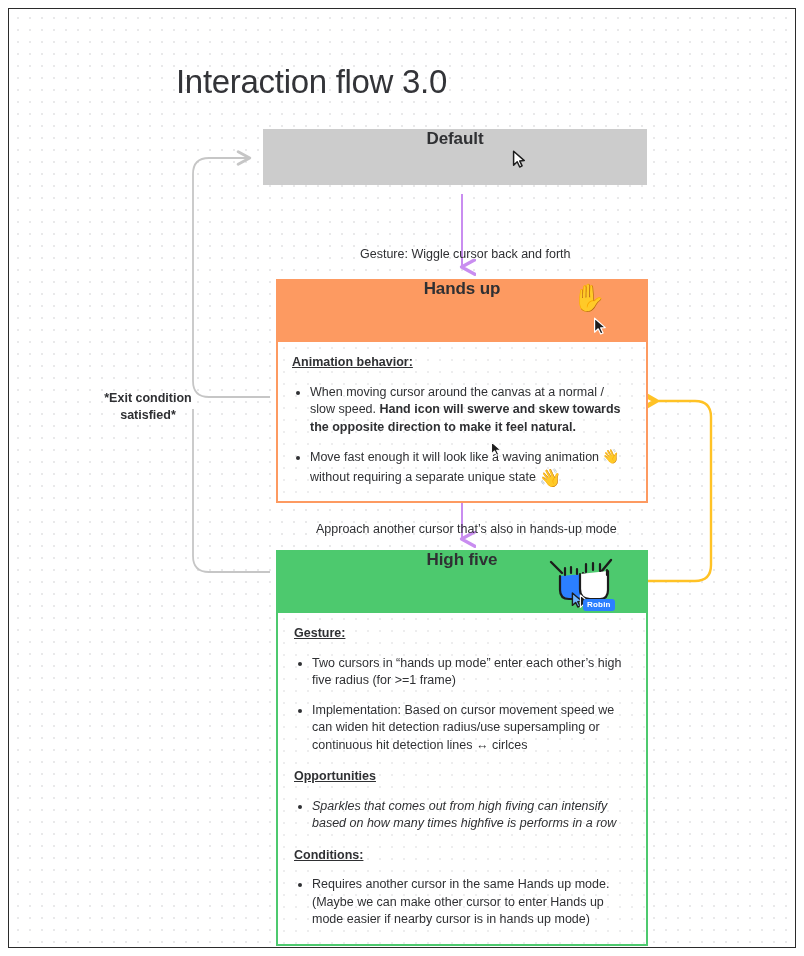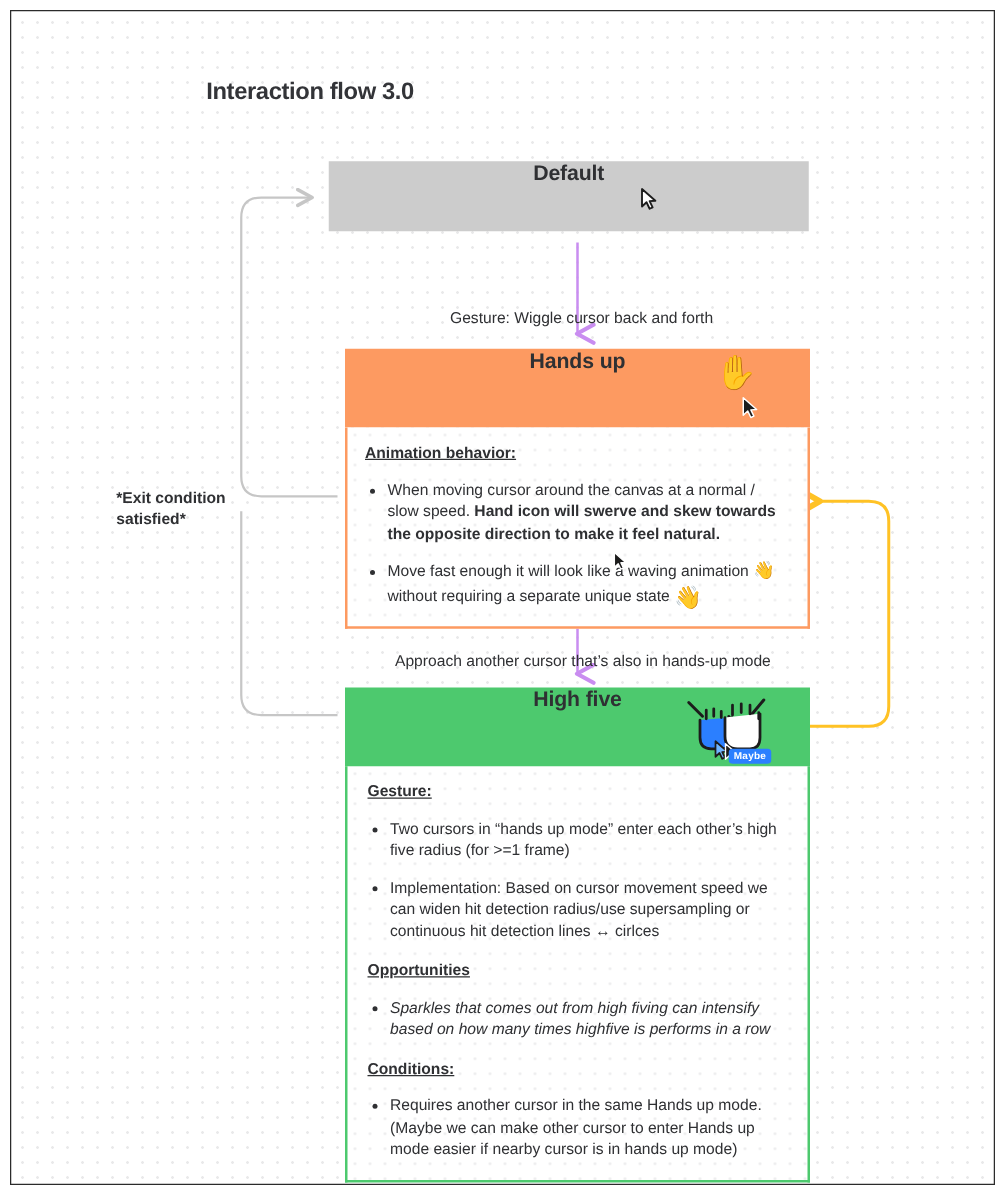--- a/index.html
+++ b/index.html
@@ -18,23 +18,23 @@
     background-size: 12px 12px;
     background-position: 3px 3px;
     border: 1px solid #2b2b2b;
     overflow: hidden;
   }
   #diagram-layer { position: absolute; inset: 0; }
   svg.wires { position: absolute; left: 0; top: 0; width: 788px; height: 940px; pointer-events: none; }
 
   .title {
     position: absolute;
-    left: 156px; top: 54px;
-    font-size: 19px;
-    font-weight: 700;
+    left: 167px; top: 54px;
+    font-size: 33px;
+    font-weight: 400;
     color: #333438;
     letter-spacing: -0.3px;
     white-space: nowrap;
   }
 
   
   .node { position: absolute; }
   .node-head {
     position: relative;
     display: flex; align-items: flex-start; justify-content: center;
@@ -85,20 +85,21 @@
     margin-top: 21px;
   }
   #label-gesture { left: 351px; top: 215.5px; }
   #label-approach { left: 307px; top: 490.5px; }
   #label-exit {
     left: 84px; top: 360px;
     font-weight: bold;
     white-space: normal;
     width: 110px;
     line-height: 17px;
+    text-align: center;
   }
 
   
   .deco { position: absolute; pointer-events: none; }
   .cursor-svg { display: block; }
 
   #deco-default-cursor { left: 249px; top: 21px; }
   #deco-handsup-hand   { left: 296px; top: 6px;  font-size: 27px; line-height: 27px; }
   #deco-handsup-cursor { left: 317px; top: 38px; }
 
@@ -227,21 +228,21 @@
             </g>
 
             <g transform="translate(26,40)">
               <path d="M1.4,1.0 L1.4,13.4 L4.6,10.4 L6.8,15.0 L9.0,14.0 L6.8,9.6 L10.9,9.3 Z" fill="#6fb5ff" stroke="#1c1c1c" stroke-width="1.4" stroke-linejoin="round"></path>
             </g>
 
             <g transform="translate(34,42)">
               <path d="M1.4,1.0 L1.4,13.4 L4.6,10.4 L6.8,15.0 L9.0,14.0 L6.8,9.6 L10.9,9.3 Z" fill="#1c1c1c" stroke="#ffffff" stroke-width="1.1" stroke-linejoin="round"></path>
             </g>
           </svg>
-          <span id="deco-hf-badge">Maybe</span>
+          <span id="deco-hf-badge">Robin</span>
         </span>
       </div>
 
       <div class="node-body">
 
         <div class="sec-title">Gesture:</div>
         <ul class="bullets">
           <li>Two cursors in “hands up mode” enter each other’s high five radius (for &gt;=1 frame)</li>
           <li>Implementation: Based on cursor movement speed we can widen hit detection radius/use supersampling or continuous hit detection lines ↔ cirlces</li>
         </ul>

